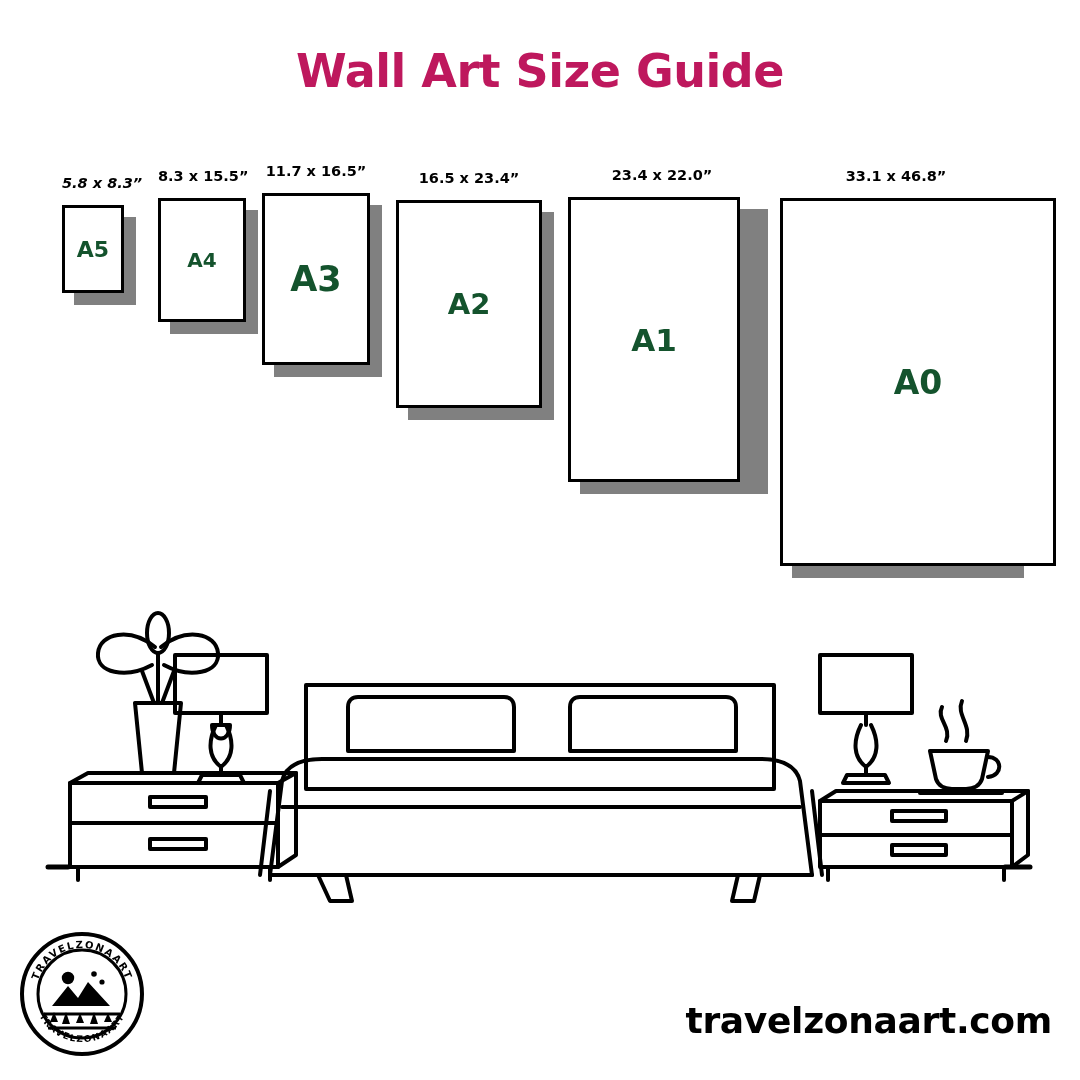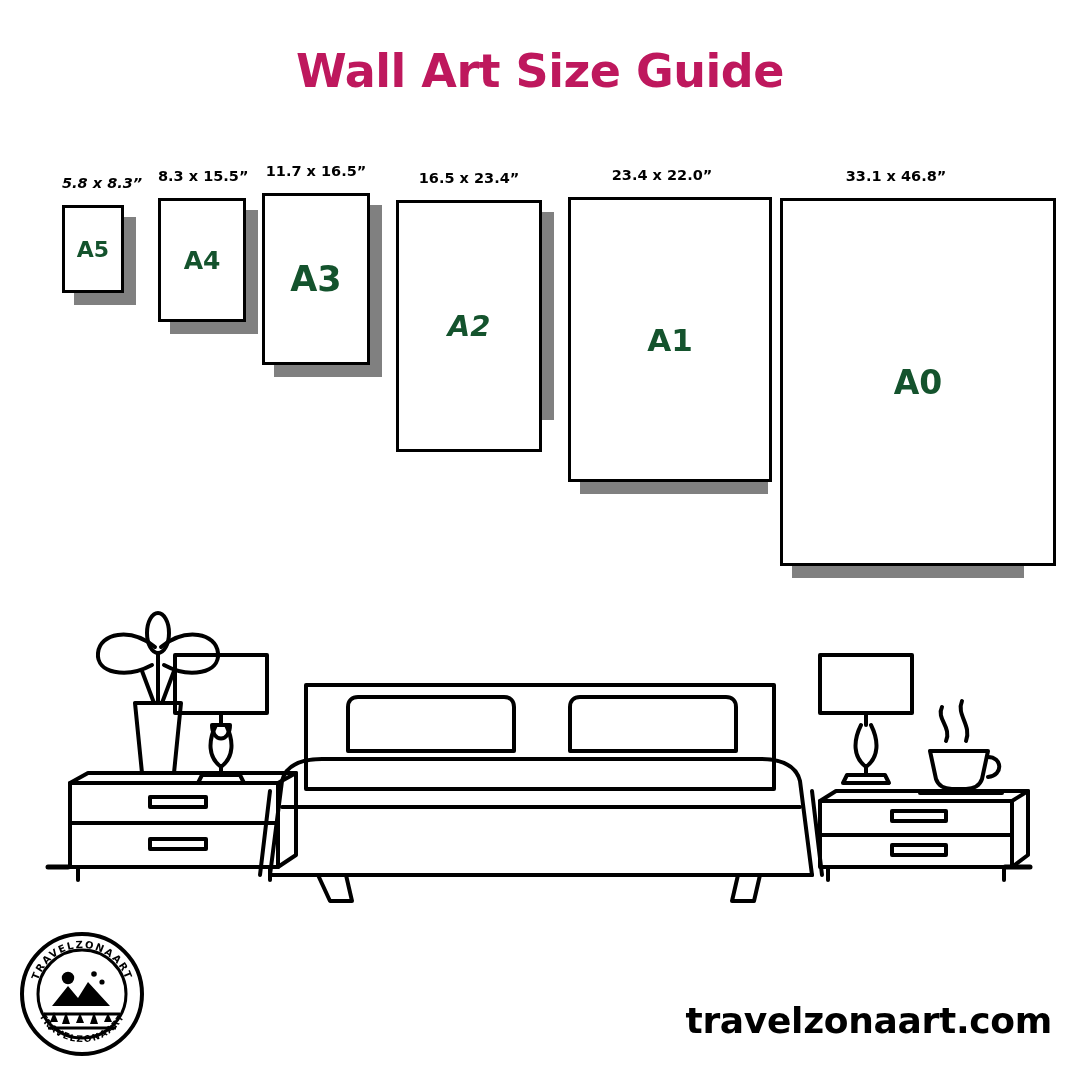--- a/index.html
+++ b/index.html
@@ -111,41 +111,41 @@
     <div class="frame-group" style="left: 62px; top: 205px; width: 62px; height: 88px;">
       <div class="frame-shadow" style="width: 62px; height: 88px; background: rgb(128, 128, 128);"></div>
       <div class="frame-box" style="width: 62px; height: 88px; background: rgb(255, 255, 255); border-color: rgb(0, 0, 0);">
         <span class="frame-label" style="font-size: 22px;">A5</span>
       </div>
       <div class="frame-dims" style="top: -30px; font-style: italic;">5.8 x 8.3”</div>
     </div>
     <div class="frame-group" style="left: 158px; top: 198px; width: 88px; height: 124px;">
       <div class="frame-shadow" style="width: 88px; height: 124px; background: rgb(128, 128, 128);"></div>
       <div class="frame-box" style="width: 88px; height: 124px; background: rgb(255, 255, 255); border-color: rgb(0, 0, 0);">
-        <span class="frame-label" style="font-size: 25px;">A4</span>
+        <span class="frame-label" style="font-size: 20px;">A4</span>
       </div>
       <div class="frame-dims" style="top: -30px;">8.3 x 15.5”</div>
     </div>
     <div class="frame-group" style="left: 262px; top: 193px; width: 108px; height: 172px;">
       <div class="frame-shadow" style="width: 108px; height: 172px; background: rgb(128, 128, 128);"></div>
       <div class="frame-box" style="width: 108px; height: 172px; background: rgb(255, 255, 255); border-color: rgb(0, 0, 0);">
         <span class="frame-label" style="font-size: 35px;">A3</span>
       </div>
       <div class="frame-dims" style="top: -30px;">11.7 x 16.5”</div>
     </div>
     <div class="frame-group" style="left: 396px; top: 200px; width: 146px; height: 208px;">
       <div class="frame-shadow" style="width: 146px; height: 208px; background: rgb(128, 128, 128);"></div>
-      <div class="frame-box" style="width: 146px; height: 252px; background: rgb(255, 255, 255); border-color: rgb(0, 0, 0); font-style: italic;">
+      <div class="frame-box" style="width: 146px; height: 208px; background: rgb(255, 255, 255); border-color: rgb(0, 0, 0);">
         <span class="frame-label" style="font-size: 29px;">A2</span>
       </div>
       <div class="frame-dims" style="top: -30px;">16.5 x 23.4”</div>
     </div>
     <div class="frame-group" style="left: 568px; top: 197px; width: 188px; height: 285px;">
       <div class="frame-shadow" style="width: 188px; height: 285px; background: rgb(128, 128, 128);"></div>
-      <div class="frame-box" style="width: 204px; height: 285px; background: rgb(255, 255, 255); border-color: rgb(0, 0, 0);">
+      <div class="frame-box" style="width: 172px; height: 285px; background: rgb(255, 255, 255); border-color: rgb(0, 0, 0);">
         <span class="frame-label" style="font-size: 31px;">A1</span>
       </div>
       <div class="frame-dims" style="top: -30px;">23.4 x 22.0”</div>
     </div>
     <div class="frame-group" style="left: 780px; top: 198px; width: 232px; height: 368px;">
       <div class="frame-shadow" style="width: 232px; height: 368px; background: rgb(128, 128, 128);"></div>
       <div class="frame-box" style="width: 276px; height: 368px; background: rgb(255, 255, 255); border-color: rgb(0, 0, 0);">
         <span class="frame-label" style="font-size: 33px;">A0</span>
       </div>
       <div class="frame-dims" style="top: -30px;">33.1 x 46.8”</div>

